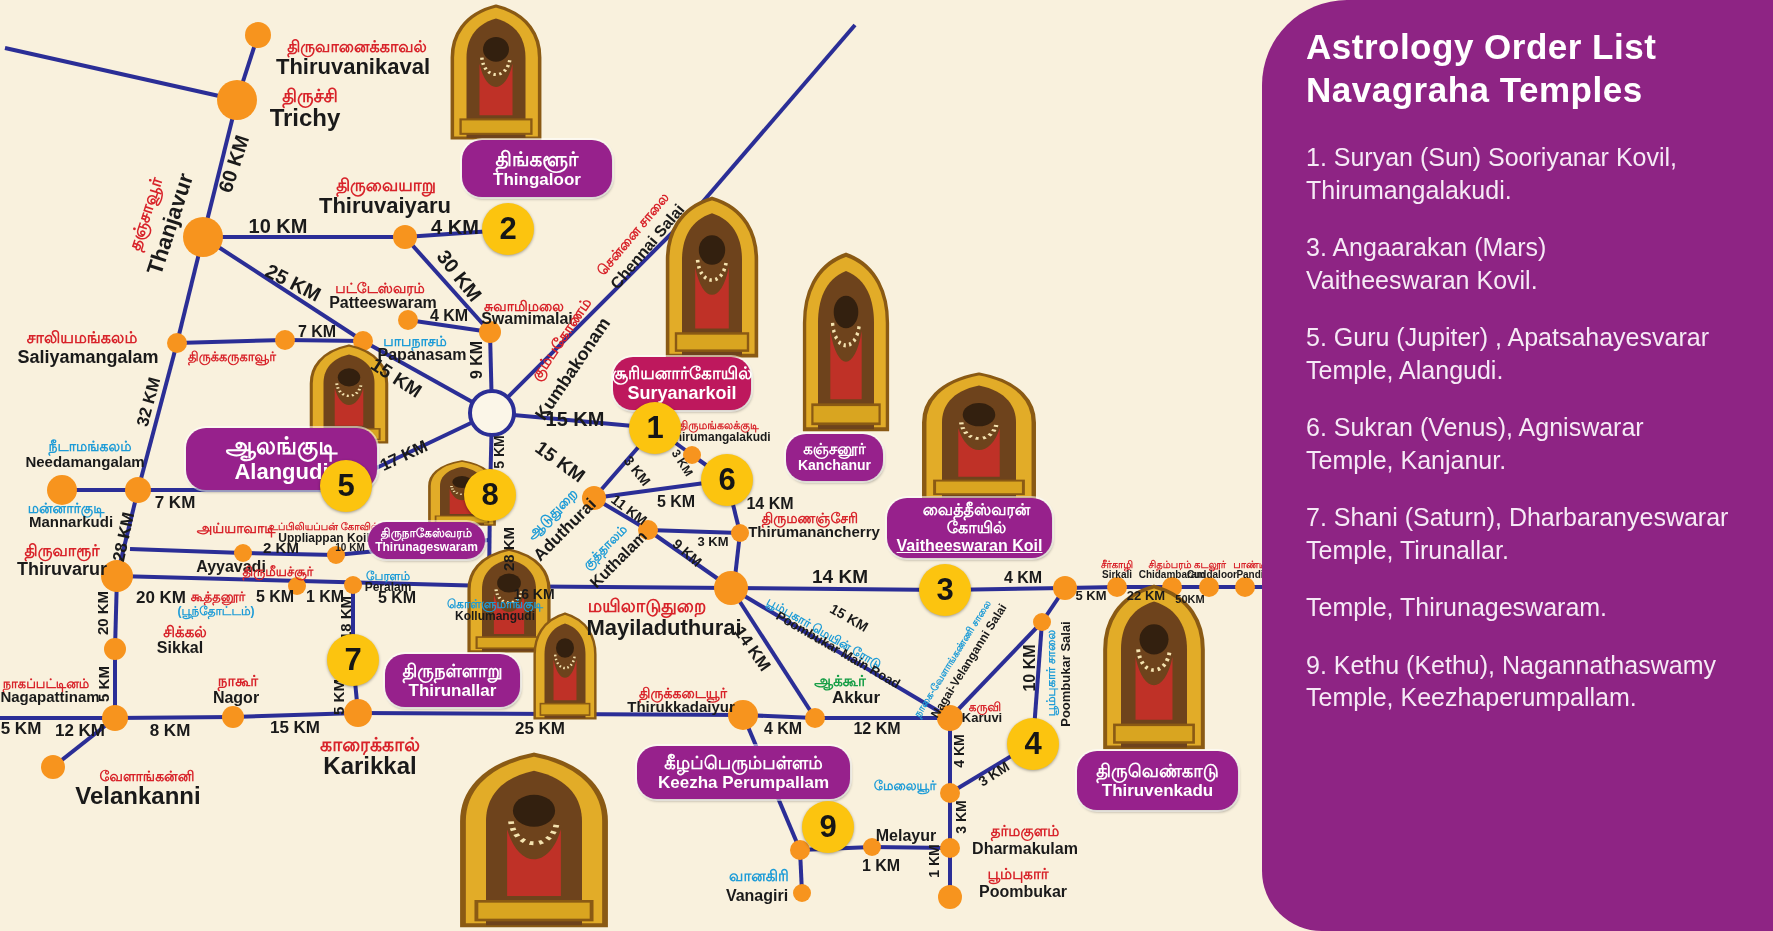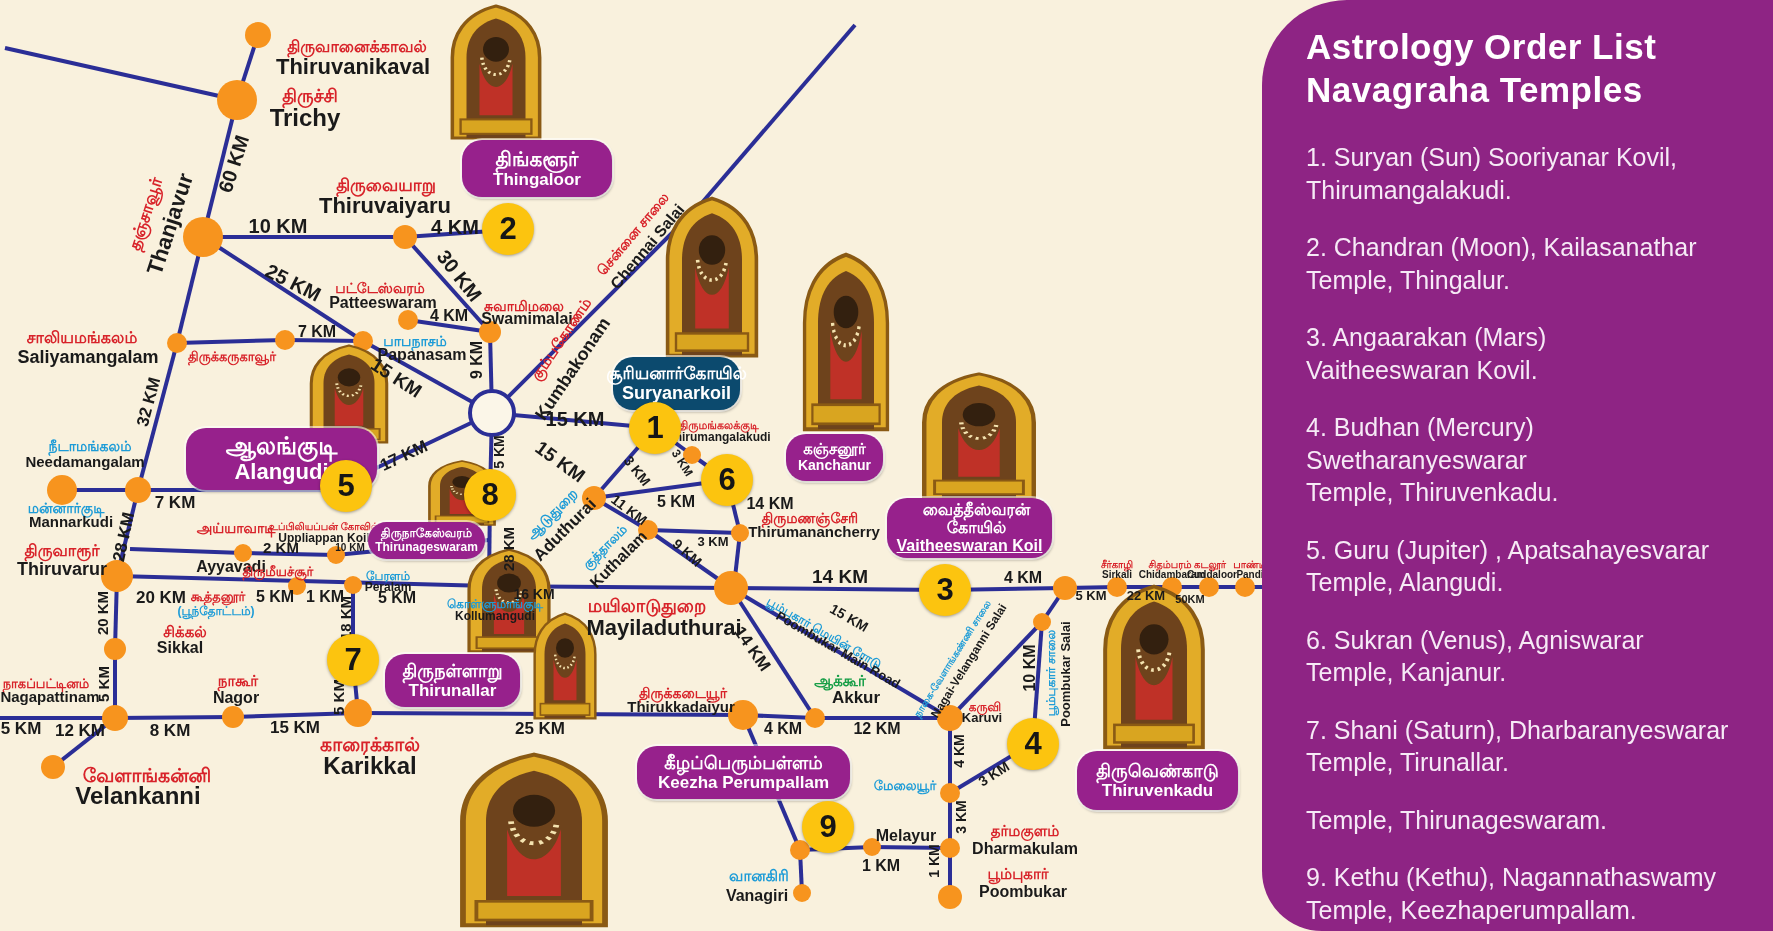--- a/index.html
+++ b/index.html
@@ -271,21 +271,21 @@
         <div class="map-label" style="left: 324px; top: 527px; font-size: 10px; color: rgb(216, 35, 42); transform: translate(-50%, -50%) rotate(0deg);">உப்பிலியப்பன் கோவில்</div>
         <div class="map-label" style="left: 324px; top: 538px; font-size: 12px; color: rgb(26, 26, 26); transform: translate(-50%, -50%) rotate(0deg);">Uppliappan Koil</div>
         <div class="map-label" style="left: 350px; top: 548px; font-size: 10px; color: rgb(26, 26, 26); transform: translate(-50%, -50%) rotate(0deg);">10 KM</div>
         <div class="map-label" style="left: 278px; top: 572px; font-size: 13px; color: rgb(216, 35, 42); transform: translate(-50%, -50%) rotate(0deg);">திருமீயச்சூர்</div>
         <div class="map-label" style="left: 218px; top: 597px; font-size: 13px; color: rgb(216, 35, 42); transform: translate(-50%, -50%) rotate(0deg);">கூத்தனூர்</div>
         <div class="map-label" style="left: 216px; top: 611px; font-size: 12px; color: rgb(30, 156, 215); transform: translate(-50%, -50%) rotate(0deg);">(பூந்தோட்டம்)</div>
         <div class="map-label" style="left: 185px; top: 632px; font-size: 15px; color: rgb(216, 35, 42); transform: translate(-50%, -50%) rotate(0deg);">சிக்கல்</div>
         <div class="map-label" style="left: 180px; top: 648px; font-size: 16px; color: rgb(26, 26, 26); transform: translate(-50%, -50%) rotate(0deg);">Sikkal</div>
         <div class="map-label" style="left: 46px; top: 684px; font-size: 13px; color: rgb(216, 35, 42); transform: translate(-50%, -50%) rotate(0deg);">நாகப்பட்டினம்</div>
         <div class="map-label" style="left: 50px; top: 697px; font-size: 15px; color: rgb(26, 26, 26); transform: translate(-50%, -50%) rotate(0deg);">Nagapattinam</div>
-        <div class="map-label" style="left: 147px; top: 776px; font-size: 19px; color: rgb(216, 35, 42); transform: translate(-50%, -50%) rotate(0deg);">வேளாங்கன்னி</div>
+        <div class="map-label" style="left: 147px; top: 776px; font-size: 14px; color: rgb(216, 35, 42); transform: translate(-50%, -50%) rotate(0deg);">வேளாங்கன்னி</div>
         <div class="map-label" style="left: 138px; top: 796px; font-size: 24px; color: rgb(26, 26, 26); transform: translate(-50%, -50%) rotate(0deg);">Velankanni</div>
         <div class="map-label" style="left: 238px; top: 681px; font-size: 15px; color: rgb(216, 35, 42); transform: translate(-50%, -50%) rotate(0deg);">நாகூர்</div>
         <div class="map-label" style="left: 236px; top: 698px; font-size: 16px; color: rgb(26, 26, 26); transform: translate(-50%, -50%) rotate(0deg);">Nagor</div>
         <div class="map-label" style="left: 370px; top: 745px; font-size: 19px; color: rgb(216, 35, 42); transform: translate(-50%, -50%) rotate(0deg);">காரைக்கால்</div>
         <div class="map-label" style="left: 370px; top: 766px; font-size: 24px; color: rgb(26, 26, 26); transform: translate(-50%, -50%) rotate(0deg);">Karikkal</div>
         <div class="map-label" style="left: 388px; top: 576px; font-size: 12px; color: rgb(30, 156, 215); transform: translate(-50%, -50%) rotate(0deg);">பேரளம்</div>
         <div class="map-label" style="left: 388px; top: 587px; font-size: 12px; color: rgb(26, 26, 26); transform: translate(-50%, -50%) rotate(0deg);">Peralam</div>
         <div class="map-label" style="left: 495px; top: 604px; font-size: 12px; color: rgb(30, 156, 215); transform: translate(-50%, -50%) rotate(0deg);">கொள்ளுமாங்குடி</div>
         <div class="map-label" style="left: 495px; top: 616px; font-size: 12px; color: rgb(26, 26, 26); transform: translate(-50%, -50%) rotate(0deg);">Kollumangudi</div>
         <div class="map-label" style="left: 647px; top: 606px; font-size: 18px; color: rgb(216, 35, 42); transform: translate(-50%, -50%) rotate(0deg);">மயிலாடுதுறை</div>
@@ -383,21 +383,21 @@
         <div class="map-label" style="left: 994px; top: 774px; font-size: 14px; color: rgb(26, 26, 26); transform: translate(-50%, -50%) rotate(-33deg);">3 KM</div>
         <div class="map-label" style="left: 961px; top: 817px; font-size: 14px; color: rgb(26, 26, 26); transform: translate(-50%, -50%) rotate(-90deg);">3 KM</div>
         <div class="map-label" style="left: 934px; top: 861px; font-size: 14px; color: rgb(26, 26, 26); transform: translate(-50%, -50%) rotate(-90deg);">1 KM</div>
         <div class="map-label" style="left: 881px; top: 866px; font-size: 16px; color: rgb(26, 26, 26); transform: translate(-50%, -50%) rotate(0deg);">1 KM</div>
       </div>
     <div id="boxes-layer">
         <div class="temple-box" style="left: 462px; top: 140px; width: 150px; height: 57px; background: rgb(151, 33, 140);">
           <span style="font-size: 20px;">திங்களூர்</span>
           <span style="font-size: 17px;">Thingaloor</span>
         </div>
-        <div class="temple-box" style="left: 613px; top: 357px; width: 127px; height: 53px; background: #0c4a6e;">
+        <div class="temple-box" style="left: 613px; top: 357px; width: 138px; height: 53px; background: #be185d;">
           <span style="font-size: 17px;">சூரியனார்கோயில்</span>
           <span style="font-size: 18px;">Suryanarkoil</span>
         </div>
         <div class="temple-box" style="left: 786px; top: 434px; width: 97px; height: 47px; background: rgb(151, 33, 140);">
           <span style="font-size: 15px;">கஞ்சனூர்</span>
           <span style="font-size: 14px;">Kanchanur</span>
         </div>
         <div class="temple-box" style="left: 887px; top: 498px; width: 165px; height: 60px; background: rgb(151, 33, 140);">
           <span style="font-size: 16px; padding-left: 14px;">வைத்தீஸ்வரன் கோயில்</span>
           <span style="font-size: 16px; text-decoration: underline;">Vaitheeswaran Koil</span>
@@ -440,30 +440,22 @@
     <div id="panel-title">
       <div>Astrology Order List</div>
       <div>Navagraha Temples</div>
     </div>
     <div id="panel-list">
         <div class="list-item">
           <div>1. Suryan  (Sun) Sooriyanar Kovil,</div>
           <div>Thirumangalakudi.</div>
         </div>
         <div class="list-item">
-          <div>2. Chandran  (Moon),  Kailasanathar</div>
-          <div>Temple, Thingalur.</div>
-        </div>
-        <div class="list-item">
           <div>3. Angaarakan (Mars)</div>
           <div>Vaitheeswaran Kovil.</div>
-        </div>
-        <div class="list-item">
-          <div>4. Budhan (Mercury) Swetharanyeswarar</div>
-          <div>Temple, Thiruvenkadu.</div>
         </div>
         <div class="list-item">
           <div>5. Guru (Jupiter) , Apatsahayesvarar</div>
           <div>Temple, Alangudi.</div>
         </div>
         <div class="list-item">
           <div>6. Sukran (Venus),  Agniswarar</div>
           <div>Temple, Kanjanur.</div>
         </div>
         <div class="list-item">

